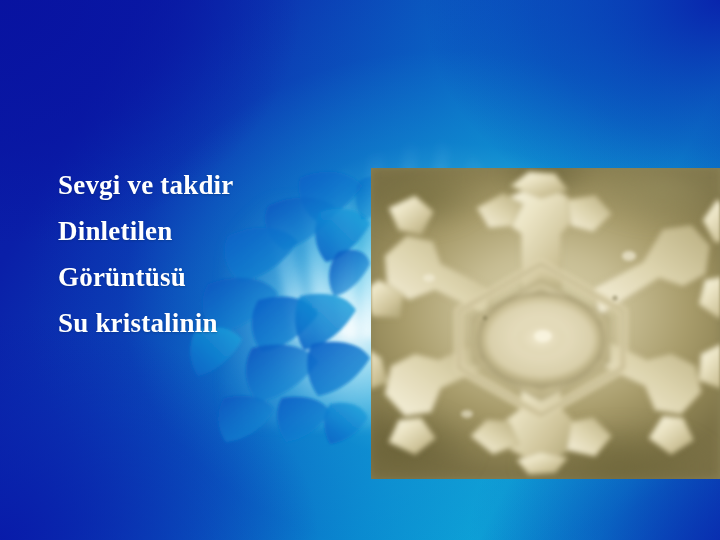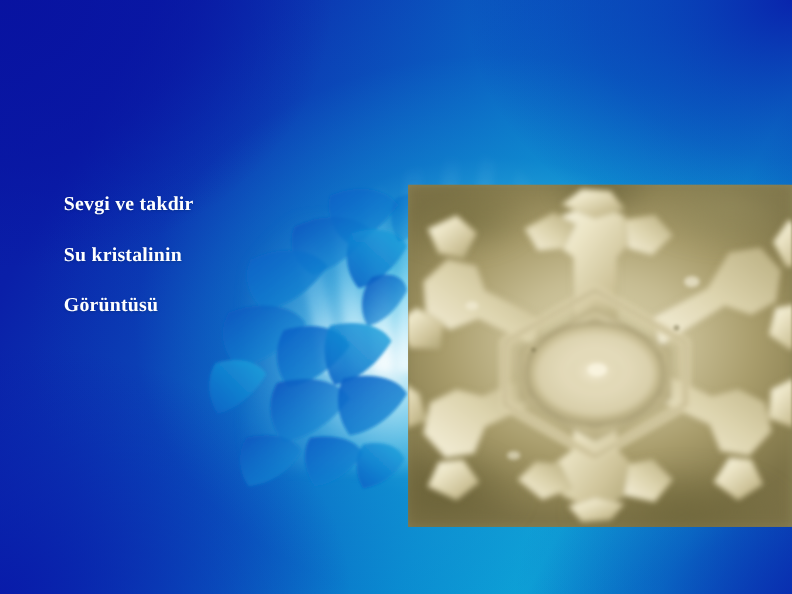--- a/index.html
+++ b/index.html
@@ -75,21 +75,21 @@
 
   
   .text-block {
     position: absolute;
     left: 58px;
     top: 162px;
     width: 310px;
   }
   .text-line {
     color: #ffffff;
-    font-size: 18px;
+    font-size: 27px;
     font-weight: bold;
     line-height: 46px;
     letter-spacing: 0.2px;
     white-space: nowrap;
     text-shadow: 0 1px 2px rgba(0,40,90,0.35);
   }
 
   
   .photo {
     position: absolute;
@@ -198,22 +198,23 @@
       <path d="M224,398 C248,392 268,398 274,410 C264,428 246,440 226,442 C216,428 216,410 224,398 Z" fill="url(#shB)"></path>
       <path d="M282,398 C306,394 324,400 330,412 C320,428 304,440 286,442 C276,428 274,410 282,398 Z" fill="url(#shA)"></path>
       <path d="M330,404 C350,400 364,406 368,418 C360,432 346,442 330,444 C322,430 322,414 330,404 Z" fill="url(#shC)"></path>
 
       <path d="M360,180 C378,172 394,176 400,188 C392,204 378,216 362,220 C354,206 354,190 360,180 Z" fill="url(#shA)" opacity="0.45"></path>
     </g>
   </svg>
 
   <div class="text-block">
     <div class="text-line">Sevgi ve takdir</div>
+    <div class="text-line">Dinletilen</div>
+    <div class="text-line">Görüntüsü</div>
     <div class="text-line">Su kristalinin</div>
-    <div class="text-line">Görüntüsü</div>
   </div>
 
   <div class="photo">
     <div class="photo-bg"></div>
     <div class="photo-noise"></div>
 
     <svg class="crystal" viewBox="0 0 349 311" preserveAspectRatio="none">
       <defs>
         <linearGradient id="cryl" x1="0" y1="0" x2="1" y2="1">
           <stop offset="0%" stop-color="#fbf8e8"></stop>

